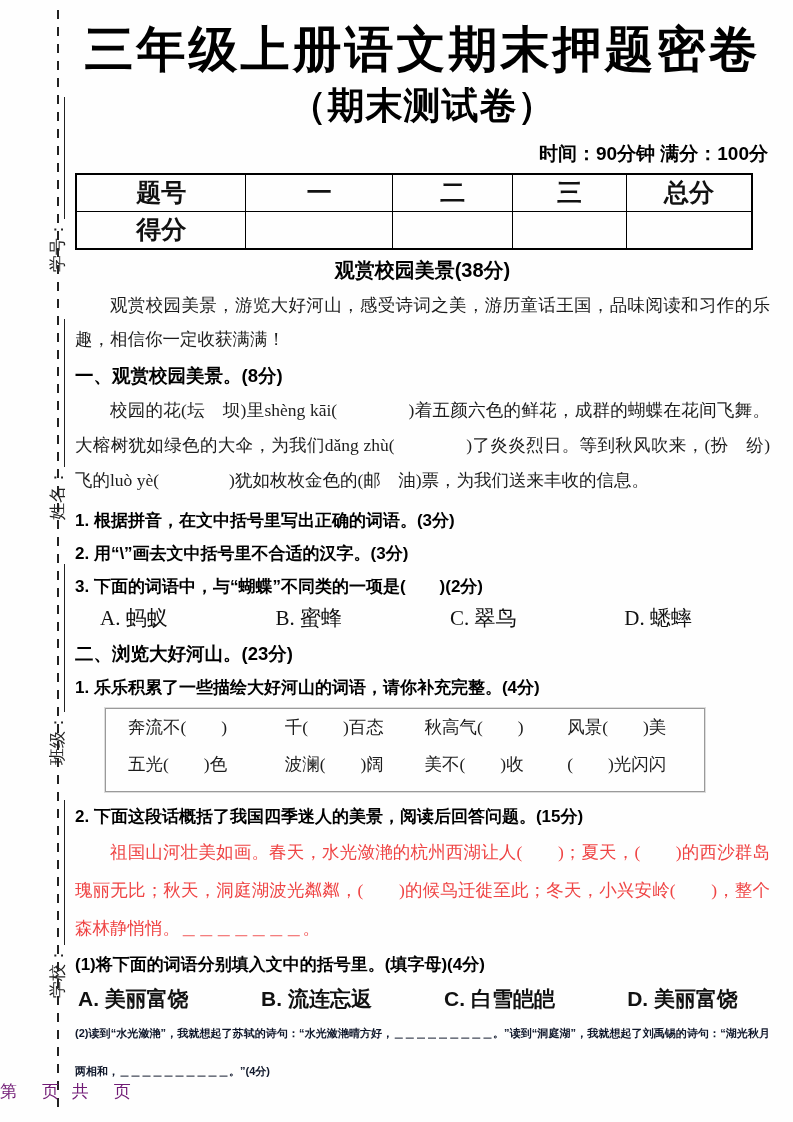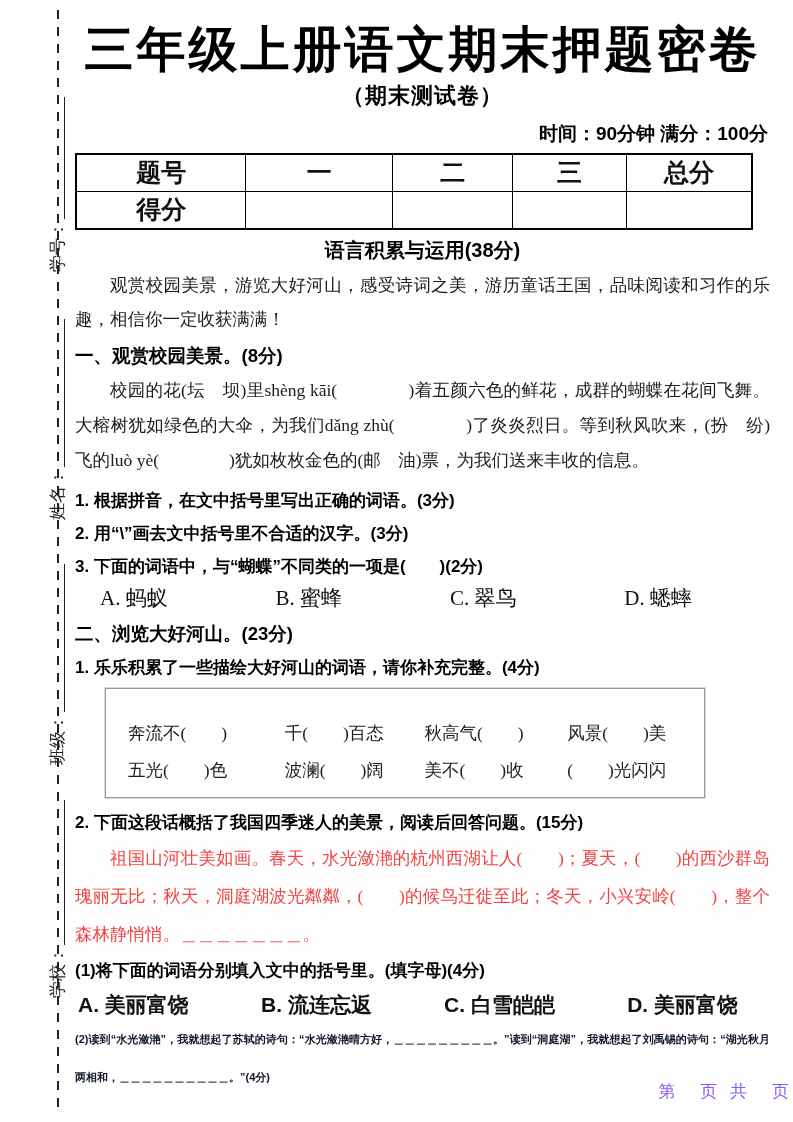--- a/index.html
+++ b/index.html
@@ -30,21 +30,21 @@
   }
   
   .content{position:absolute;left:75px;top:0;width:695px;}
   .title{
     margin:20px 0 0 0;text-align:center;
     font-family:"Liberation Sans",sans-serif;
     font-size:49px;font-weight:900;letter-spacing:3px;line-height:1.2;color:#000;
   }
   .subtitle{
     text-align:center;font-family:"Liberation Sans",sans-serif;
-    font-size:22px;font-weight:800;letter-spacing:1px;margin-top:2px;color:#000;
+    font-size:37px;font-weight:800;letter-spacing:1px;margin-top:2px;color:#000;
   }
   .meta{
     text-align:right;font-family:"Liberation Sans",sans-serif;
     font-size:19px;font-weight:600;margin:10px 2px 6px 0;color:#000;
   }
   table.score-table{
     border-collapse:collapse;width:678px;table-layout:fixed;
   }
   table.score-table td{
     border:1.6px solid #000;height:34px;text-align:center;
@@ -71,34 +71,34 @@
     font-size:17px;font-weight:700;line-height:33px;color:#000;
   }
   .options{
     display:flex;justify-content:space-between;
     font-size:21px;line-height:31px;color:#111;
   }
   .options.row1{padding:0 78px 0 25px;}
   .options.row2{padding:0 32px 0 3px;}
   .word-box{
     border:1.4px solid #9a9a9a;outline:1px solid #ddd;
-    margin:4px 65px 8px 30px;padding:26px 4px 8px 22px;
+    margin:4px 65px 8px 30px;padding:0 4px 8px 22px;
   }
   .word-row{
     display:grid;grid-template-columns:1.12fr 1fr 1.02fr 0.95fr;
     font-size:17.5px;line-height:37px;color:#1c1c1c;
   }
   .fillin{
     font-family:Liberation Sans, sans-serif;
     font-size:11px;font-weight:700;line-height:38px;color:#0f172a;text-align:justify;
   }
   .footer{
-    position:absolute;left:0;width:100%;top:1080px;text-align:right;
-    font-family:"Liberation Sans",sans-serif;
-    font-size:17px;letter-spacing:4px;color:#8b5cf6;
+    position:absolute;left:0;width:100%;top:1080px;text-align:left;
+    font-family:"Liberation Sans",sans-serif;
+    font-size:17px;letter-spacing:4px;color:#701a75;
   }
 </style>
 </head>
 <body>
 
 <div class="page">
 
   <div class="binding-line"></div>
 
   <div class="margin-field" style="top:272px;">
@@ -136,21 +136,21 @@
       <tr>
         <td>得分</td>
         <td></td>
         <td></td>
         <td></td>
         <td></td>
       </tr>
     </tbody>
       </table>
 
-    <div class="sec-head">语言积累与运用(38分)</div>
+    <div class="sec-head">观赏校园美景(38分)</div>
 
     <p class="kaiti">观赏校园美景，游览大好河山，感受诗词之美，游历童话王国，品味阅读和习作的乐趣，相信你一定收获满满！</p>
 
     <div class="big-head">一、观赏校园美景。(8分)</div>
 
     <p class="kaiti" style="line-height:35px;">校园的花(坛　坝)里shèng kāi(　　　　)着五颜六色的鲜花，成群的蝴蝶在花间飞舞。大榕树犹如绿色的大伞，为我们dǎng zhù(　　　　)了炎炎烈日。等到秋风吹来，(扮　纷)飞的luò yè(　　　　)犹如枚枚金色的(邮　油)票，为我们送来丰收的信息。</p>
 
     <p class="stem" style="margin-top:6px;">1. 根据拼音，在文中括号里写出正确的词语。(3分)</p>
     <p class="stem">2. 用“\”画去文中括号里不合适的汉字。(3分)</p>
     <p class="stem">3. 下面的词语中，与“蝴蝶”不同类的一项是(　　)(2分)</p>

